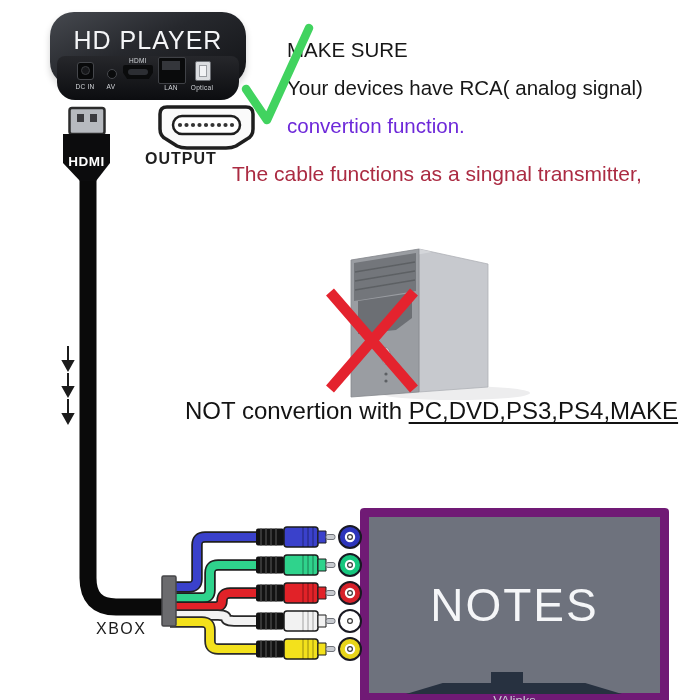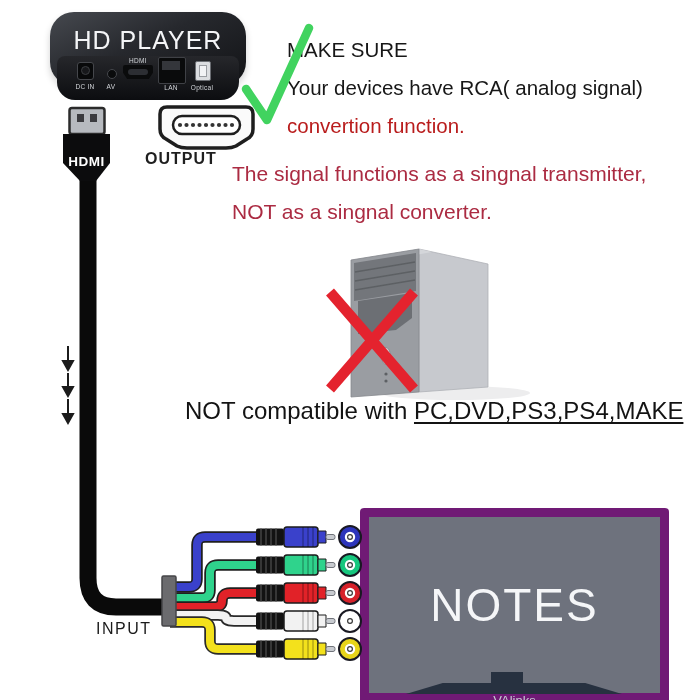--- a/index.html
+++ b/index.html
@@ -25,21 +25,21 @@
     clip-path:polygon(0 0,100% 0,100% 55%,86% 100%,14% 100%,0 55%);}
   .hdmi-slot{position:absolute;left:5px;top:4px;width:20px;height:6px;background:#2c2e33;border-radius:3px;}
   .lan-jack{left:101px;top:1px;width:26px;height:25px;background:#0a0b0c;border:1px solid #3f4146;border-radius:2px;}
   .lan-inner{position:absolute;left:3px;top:3px;width:18px;height:9px;background:#34363b;}
   .optical-jack{left:138px;top:5px;width:14px;height:18px;background:#dbdde0;border:1px solid #6b6e73;border-radius:2px;}
   .optical-inner{position:absolute;left:3px;top:3px;width:6px;height:10px;background:#f2f3f5;border:1px solid #9a9da2;}
 
   
   .t-make-title{left:287px;top:38px;font-size:20.5px;color:#171717;}
   .t-make-1{left:287px;top:76px;font-size:20.5px;color:#171717;text-align:center;}
-  .t-make-2{left:287px;top:114px;font-size:20.5px;color:#b91c1c;}
+  .t-make-2{left:287px;top:114px;font-size:20.5px;color:#6d28d9;}
   .t-warn-1{left:232px;top:162px;font-size:21px;color:#ab2b42;}
   .t-warn-2{left:232px;top:200px;font-size:21px;color:#ab2b42;}
   .t-compat{left:185px;top:397px;font-size:24px;color:#131313;white-space:nowrap;}
   .t-compat .devices{text-decoration:underline;text-underline-offset:3px;}
   .t-output{left:145px;top:150px;font-size:16px;letter-spacing:1px;color:#1f1f1f;font-weight:bold;}
   .t-input{left:96px;top:620px;font-size:16px;letter-spacing:1.5px;color:#1b1b1b;}
 
   
   .tv{left:360px;top:472px;width:309px;height:200px;background:#701a75;border-radius:4px;margin-top:36px;}
   .tv-screen{left:9px;top:9px;width:291px;height:176px;background:#6e727d;
@@ -85,25 +85,24 @@
       <div class="abs optical-jack">
           <div class="optical-inner"></div>
         </div>
       <div class="port-label" style="left:129px;top:28px;width:32px;">Optical</div>
     </div>
   </div>
 
   <div class="abs t-make-title">MAKE SURE</div>
   <div class="abs t-make-1">Your devices have RCA( analog signal)</div>
   <div class="abs t-make-2">convertion function.</div>
-  <div class="abs t-warn-1">The signal functions as a singnal transmitter,</div>
-  <div class="abs t-warn-2">NOT as a singnal converter.</div>
-  <div class="abs t-compat"><span>NOT compatible with </span><span class="devices">PC,DVD,PS3,PS4,MAKE</span></div>
+  <div class="abs t-warn-1">The cable functions as a singnal transmitter,</div>
+  <div class="abs t-compat"><span>NOT convertion with </span><span class="devices">PC,DVD,PS3,PS4,MAKE</span></div>
   <div class="abs t-output">OUTPUT</div>
-  <div class="abs t-input">INPUT</div>
+  <div class="abs t-input">XBOX</div>
 
   <svg class="overlay" viewBox="0 0 700 700">
 
     <path d="M88 172 V578 Q88 607 116 607 H166" fill="none" stroke-width="17" stroke="#0a0a0a"></path>
 
     <g>
       <rect x="69.5" y="108" width="35" height="26" rx="2.5" fill="#b7babf" stroke="#2b2b2b" stroke-width="2.5"></rect>
       <rect x="77" y="114" width="7" height="8" fill="#3b3b3f"></rect>
       <rect x="90" y="114" width="7" height="8" fill="#3b3b3f"></rect>
       <path d="M63 134 H110 V163 L96 181 H80 L63 163 Z" fill="#0c0c0d"></path>

